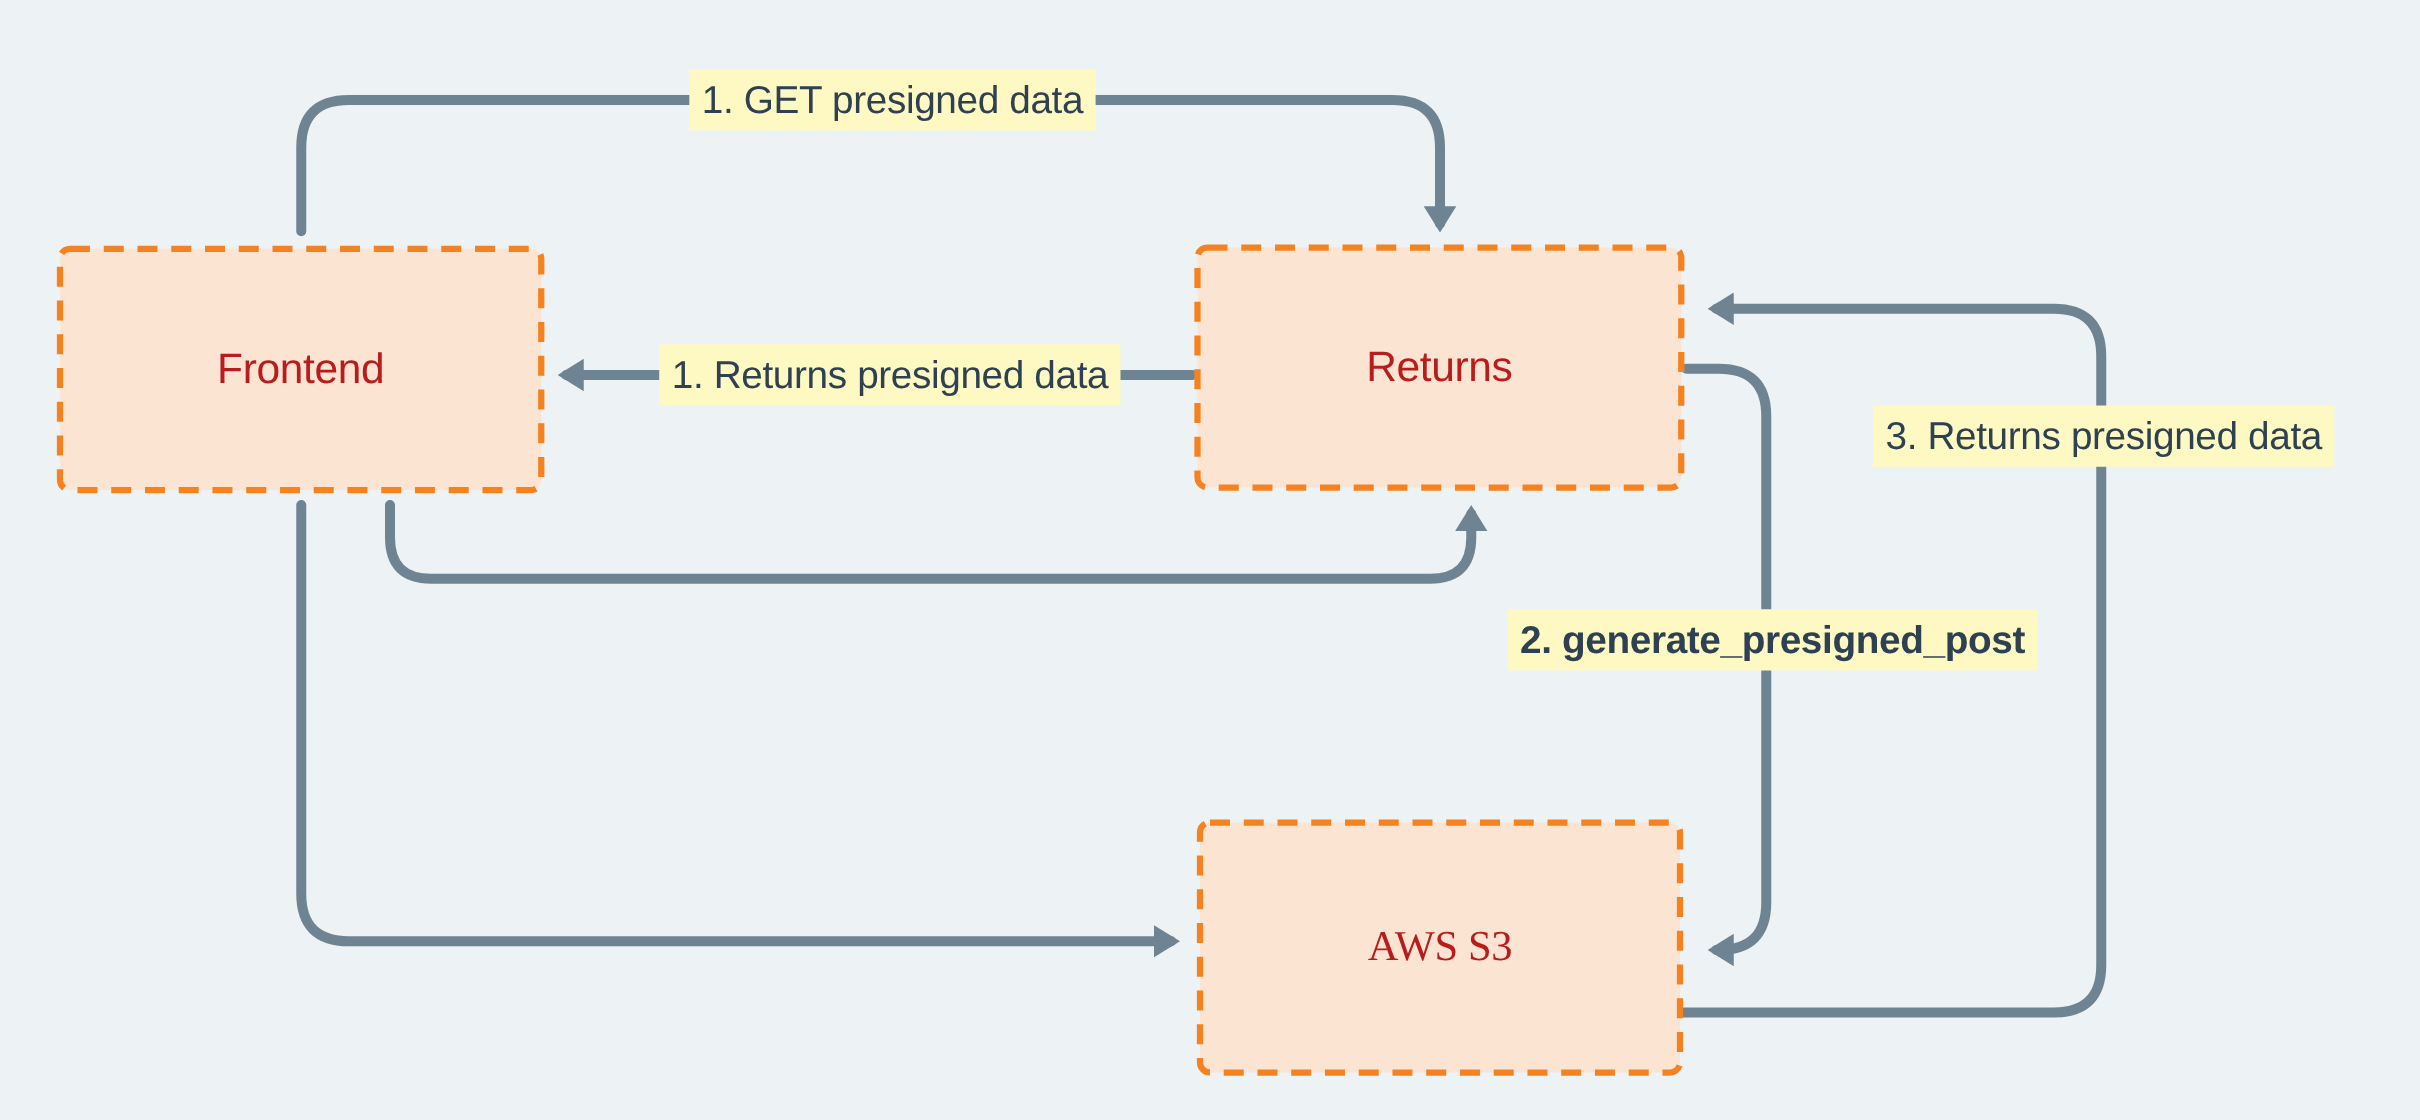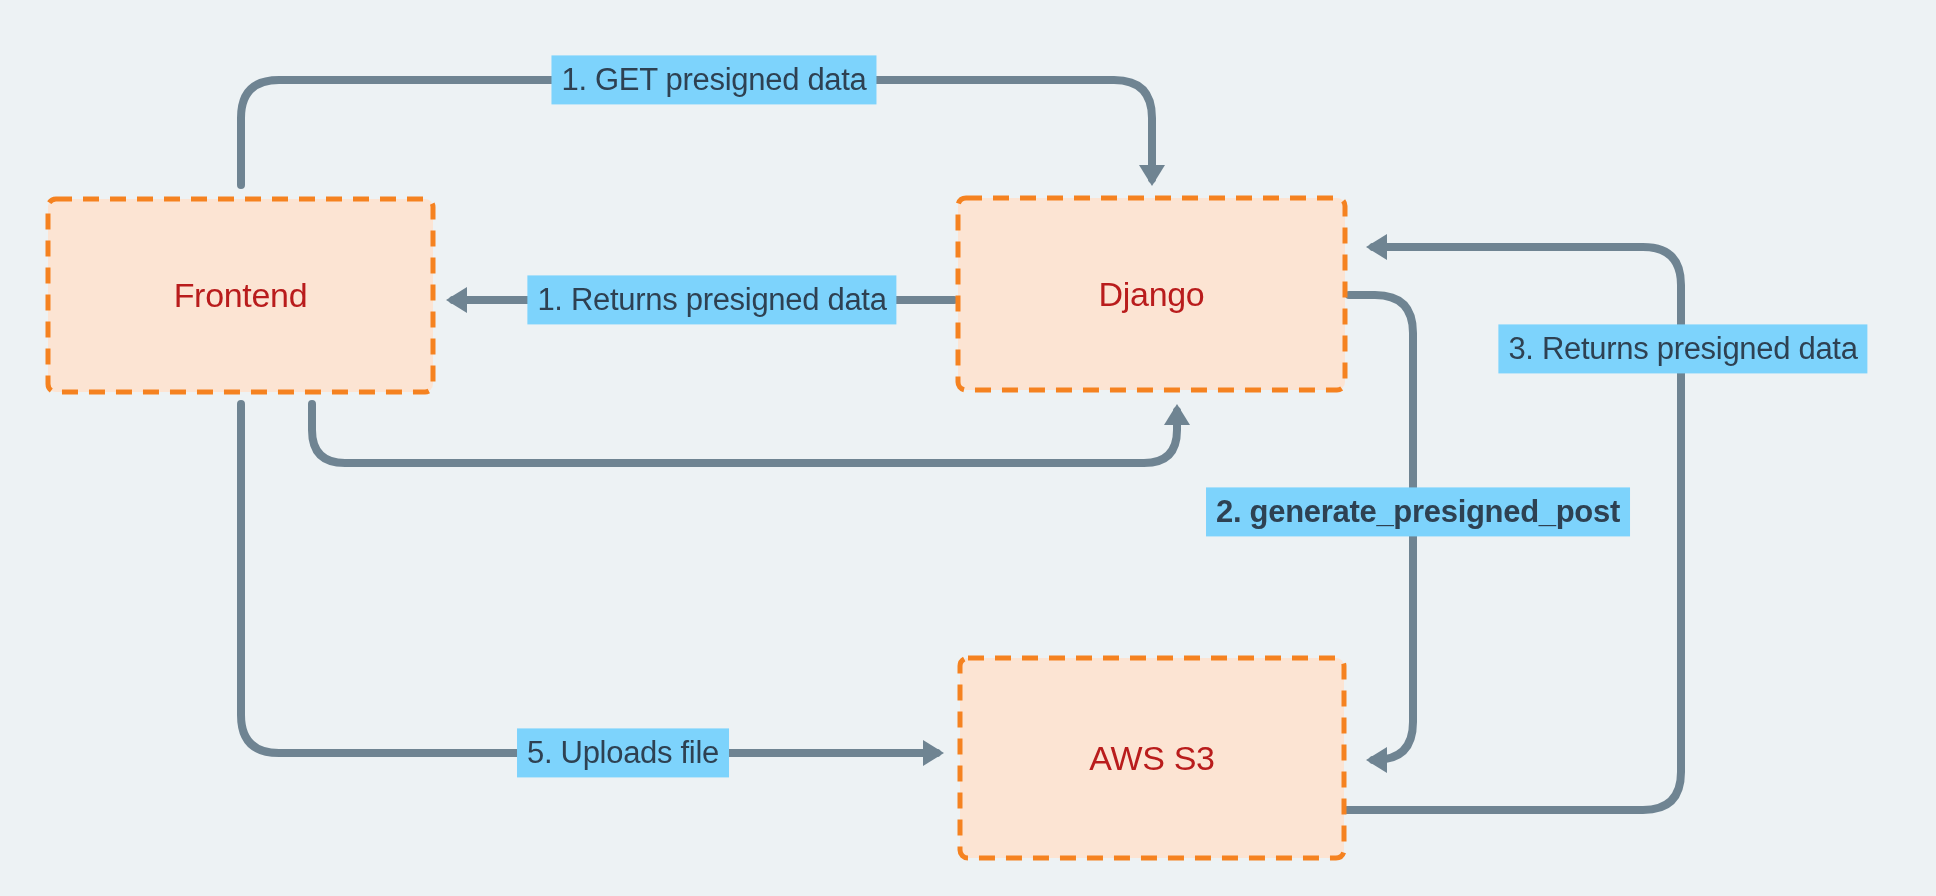--- a/index.html
+++ b/index.html
@@ -28,21 +28,21 @@
     justify-content: center;
     color: #b91c1c;
     font-size: 34px;
     letter-spacing: -0.3px;
     white-space: pre;
   }
   
   .arrow-label {
     position: absolute;
     transform: translate(-50%, -50%);
-    background: #7dd3fc;
+    background: #fef9c3;
     color: #2e4152;
     font-size: 31px;
     letter-spacing: -0.3px;
     line-height: 1.2;
     padding: 6px 10px;
     white-space: pre;
     text-align: right;
   }
 </style>
 </head>
@@ -70,25 +70,24 @@
       <rect x="48" y="199" width="385" height="193" rx="8"></rect>
       <rect x="958" y="198" width="387" height="192" rx="8"></rect>
       <rect x="960" y="658" width="384" height="200" rx="8"></rect>
     </g>
   </svg>
 
   <div class="node" style="left:48px; top:199px; width:385px; height:193px;">
     <span>Frontend</span>
   </div>
   <div class="node" style="left:958px; top:198px; width:387px; height:192px;">
-    <span>Django</span>
+    <span>Returns</span>
   </div>
-  <div class="node" style="left:960px; top:658px; width:384px; height:200px;">
+  <div class="node" style="left:960px; top:658px; width:384px; height:200px;font-family:Liberation Serif, serif;">
     <span>AWS S3</span>
   </div>
 
   <div class="arrow-label" style="left:714px; top:80px;">1. GET presigned data</div>
   <div class="arrow-label" style="left:1418px; top:512px;font-weight:bold;">2. generate_presigned_post</div>
   <div class="arrow-label" style="left:1683px; top:349px;">3. Returns presigned data</div>
   <div class="arrow-label" style="left:712px; top:300px;">1. Returns presigned data</div>
-  <div class="arrow-label" style="left:623px; top:753px;">5. Uploads file</div>
 
 </div>
 
 </body></html>

